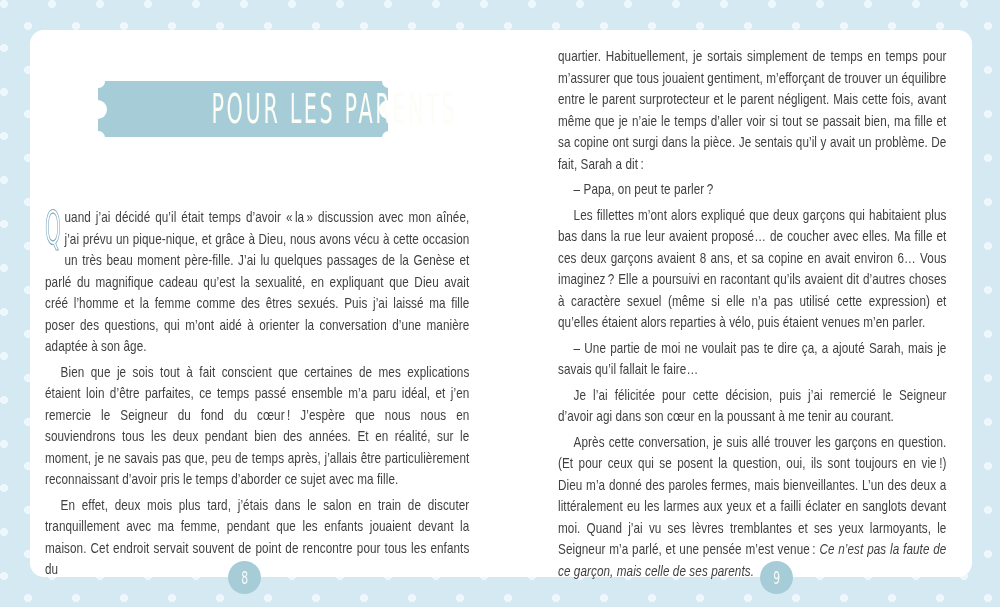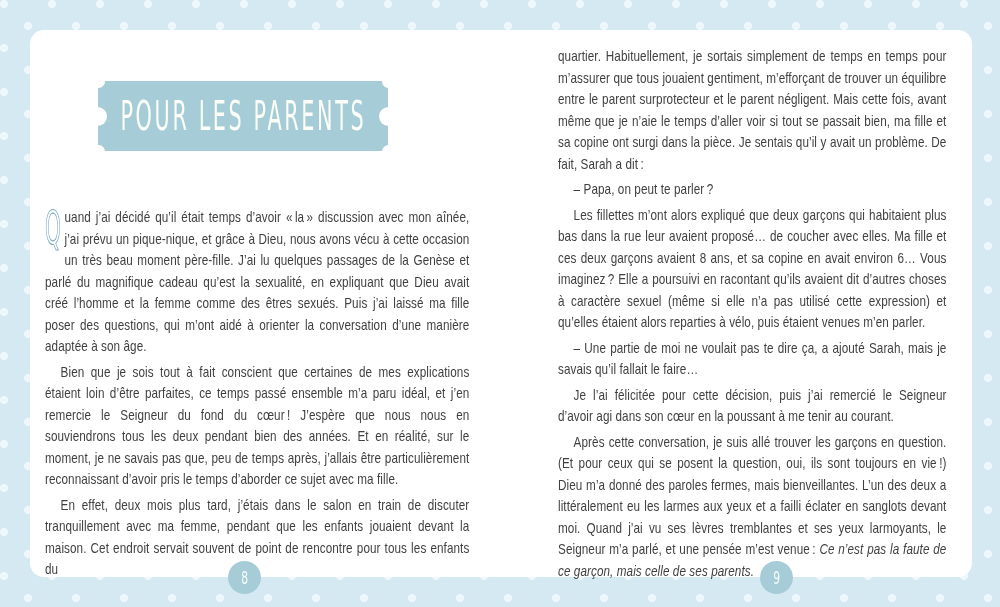--- a/index.html
+++ b/index.html
@@ -23,24 +23,24 @@
     left: 30px; top: 30px;
     width: 942px; height: 547px;
     background: #ffffff;
     border-radius: 14px;
   }
 
   
   .banner {
     position: absolute;
     left: 68px; top: 51px;
-    width: 290px; height: 70px;
+    width: 290px; height: 56px;
     background: #a6cdd7;
     border-radius: 2px;
-    display: flex; align-items: center; justify-content: center;
+    display: flex; align-items: center; justify-content: flex-start;
   }
   .banner .notch { position: absolute; background: #ffffff; border-radius: 50%; }
   .banner .n-l  { width: 19px; height: 19px; left: -10px;  top: 50%; margin-top: -9.5px; }
   .banner .n-r  { width: 19px; height: 19px; right: -10px; top: 50%; margin-top: -9.5px; }
   .banner .n-tl { width: 13px; height: 13px; left: -6.5px;  top: -6.5px; }
   .banner .n-tr { width: 13px; height: 13px; right: -6.5px; top: -6.5px; }
   .banner .n-bl { width: 13px; height: 13px; left: -6.5px;  bottom: -6.5px; }
   .banner .n-br { width: 13px; height: 13px; right: -6.5px; bottom: -6.5px; }
   .banner-text {
     font-family: "DejaVu Sans", sans-serif;

